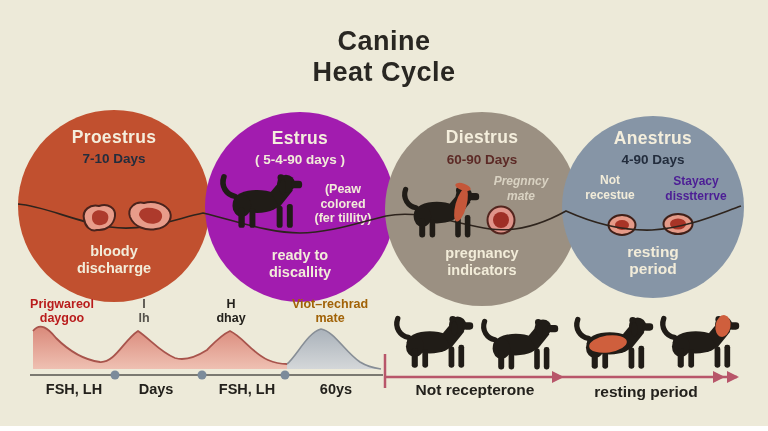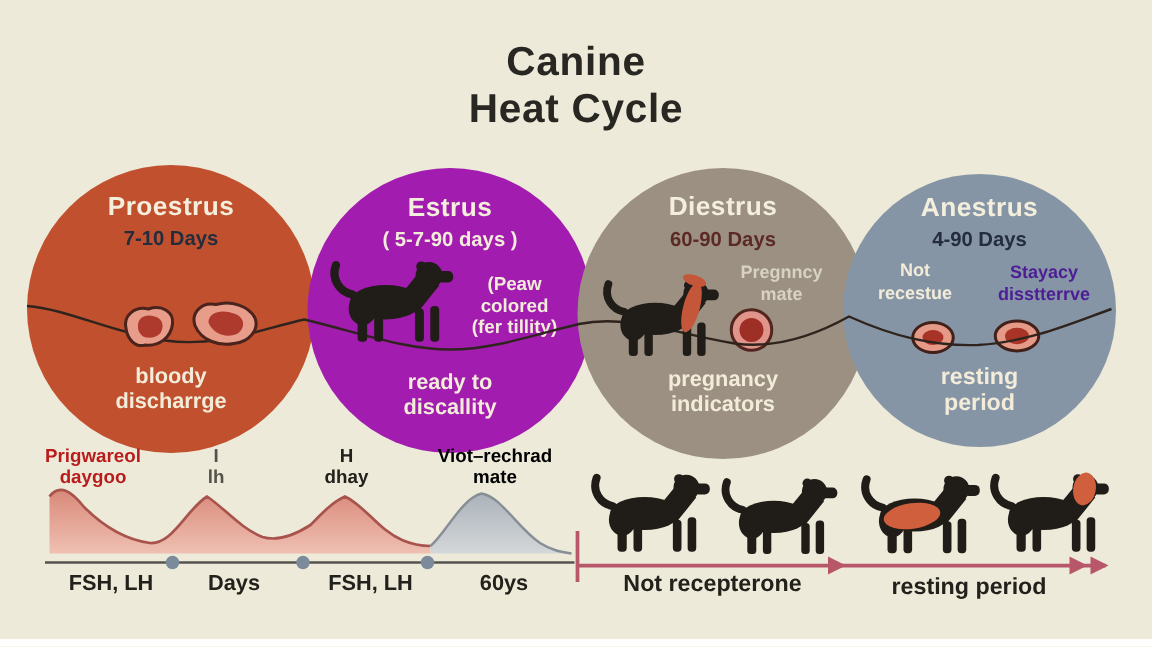--- a/index.html
+++ b/index.html
@@ -41,32 +41,32 @@
 
   <section class="circle" style="left: 18px; top: 110px; width: 192px; height: 192px; background: rgb(193, 80, 47);">
     <div class="txt ph-name" style="top:17px;">Proestrus</div>
     <div class="txt ph-dur navy" style="top:41px;">7-10 Days</div>
     <div class="txt bnote cream" style="left:0;right:0;top:133px;">bloody
 discharrge</div>
   </section>
 
   <section class="circle" style="left: 205px; top: 112px; width: 190px; height: 190px; background: #a21caf;">
     <div class="txt ph-name" style="top:16px;">Estrus</div>
-    <div class="txt ph-dur cream" style="top:40px;">( 5-7-90 days )</div>
+    <div class="txt ph-dur cream" style="top:40px;">( 5-4-90 days )</div>
     <div class="txt note cream" style="right:4px;top:70px;width:96px;font-size:12.5px;">(Peaw
 colored
 (fer tillity)</div>
     <div class="txt bnote cream" style="left:0;right:0;top:135px;">ready to
 discallity</div>
   </section>
 
   <section class="circle" style="left: 385px; top: 112px; width: 194px; height: 194px; background: rgb(155, 144, 130);">
     <div class="txt ph-name" style="top:15px;">Diestrus</div>
     <div class="txt ph-dur maroon" style="top:40px;">60-90 Days</div>
-    <div class="txt note mutecream" style="right:16px;top:62px;width:84px;">Pregnncy
+    <div class="txt note mutecream" style="right:16px;top:62px;width:84px;font-style:italic;">Pregnncy
 mate</div>
     <div class="txt bnote cream" style="left:0;right:0;top:133px;">pregnancy
 indicators</div>
   </section>
 
   <section class="circle" style="left: 562px; top: 116px; width: 182px; height: 182px; background: rgb(134, 149, 166);">
     <div class="txt ph-name" style="top:12px;">Anestrus</div>
     <div class="txt ph-dur navy" style="top:36px;">4-90 Days</div>
     <div class="txt note cream" style="left:10px;top:57px;width:76px;">Not
 recestue</div>
@@ -160,21 +160,21 @@
     <use href="#dog" transform="translate(658,312) scale(0.82)"></use>
     <ellipse cx="723" cy="326" rx="7.5" ry="11" transform="rotate(10 723 326)" fill="#cf5f3d"></ellipse>
   </svg>
 
   <div class="lab curve-lab" style="left: 62px; top: 297px; color: #b91c1c;">Prigwareol
 daygoo</div>
   <div class="lab curve-lab" style="left: 144px; top: 297px; color: rgb(85, 82, 75);">I
 lh</div>
   <div class="lab curve-lab" style="left: 231px; top: 297px; color: rgb(35, 33, 28);">H
 dhay</div>
-  <div class="lab curve-lab" style="left: 330px; top: 297px; color: #000000;">Viot–rechrad
+  <div class="lab curve-lab" style="left: 330px; top: 297px; color: #a16207;">Viot–rechrad
 mate</div>
 
   <div class="lab axis-lab" style="left:74px;top:381px;">FSH, LH</div>
   <div class="lab axis-lab" style="left:156px;top:381px;">Days</div>
   <div class="lab axis-lab" style="left:247px;top:381px;">FSH, LH</div>
   <div class="lab axis-lab" style="left:336px;top:381px;">60ys</div>
 
   <div class="lab axis-lab" style="left:475px;top:381px;font-size:15.5px;">Not recepterone</div>
   <div class="lab axis-lab" style="left:646px;top:383px;font-size:15.5px;">resting period</div>
 

